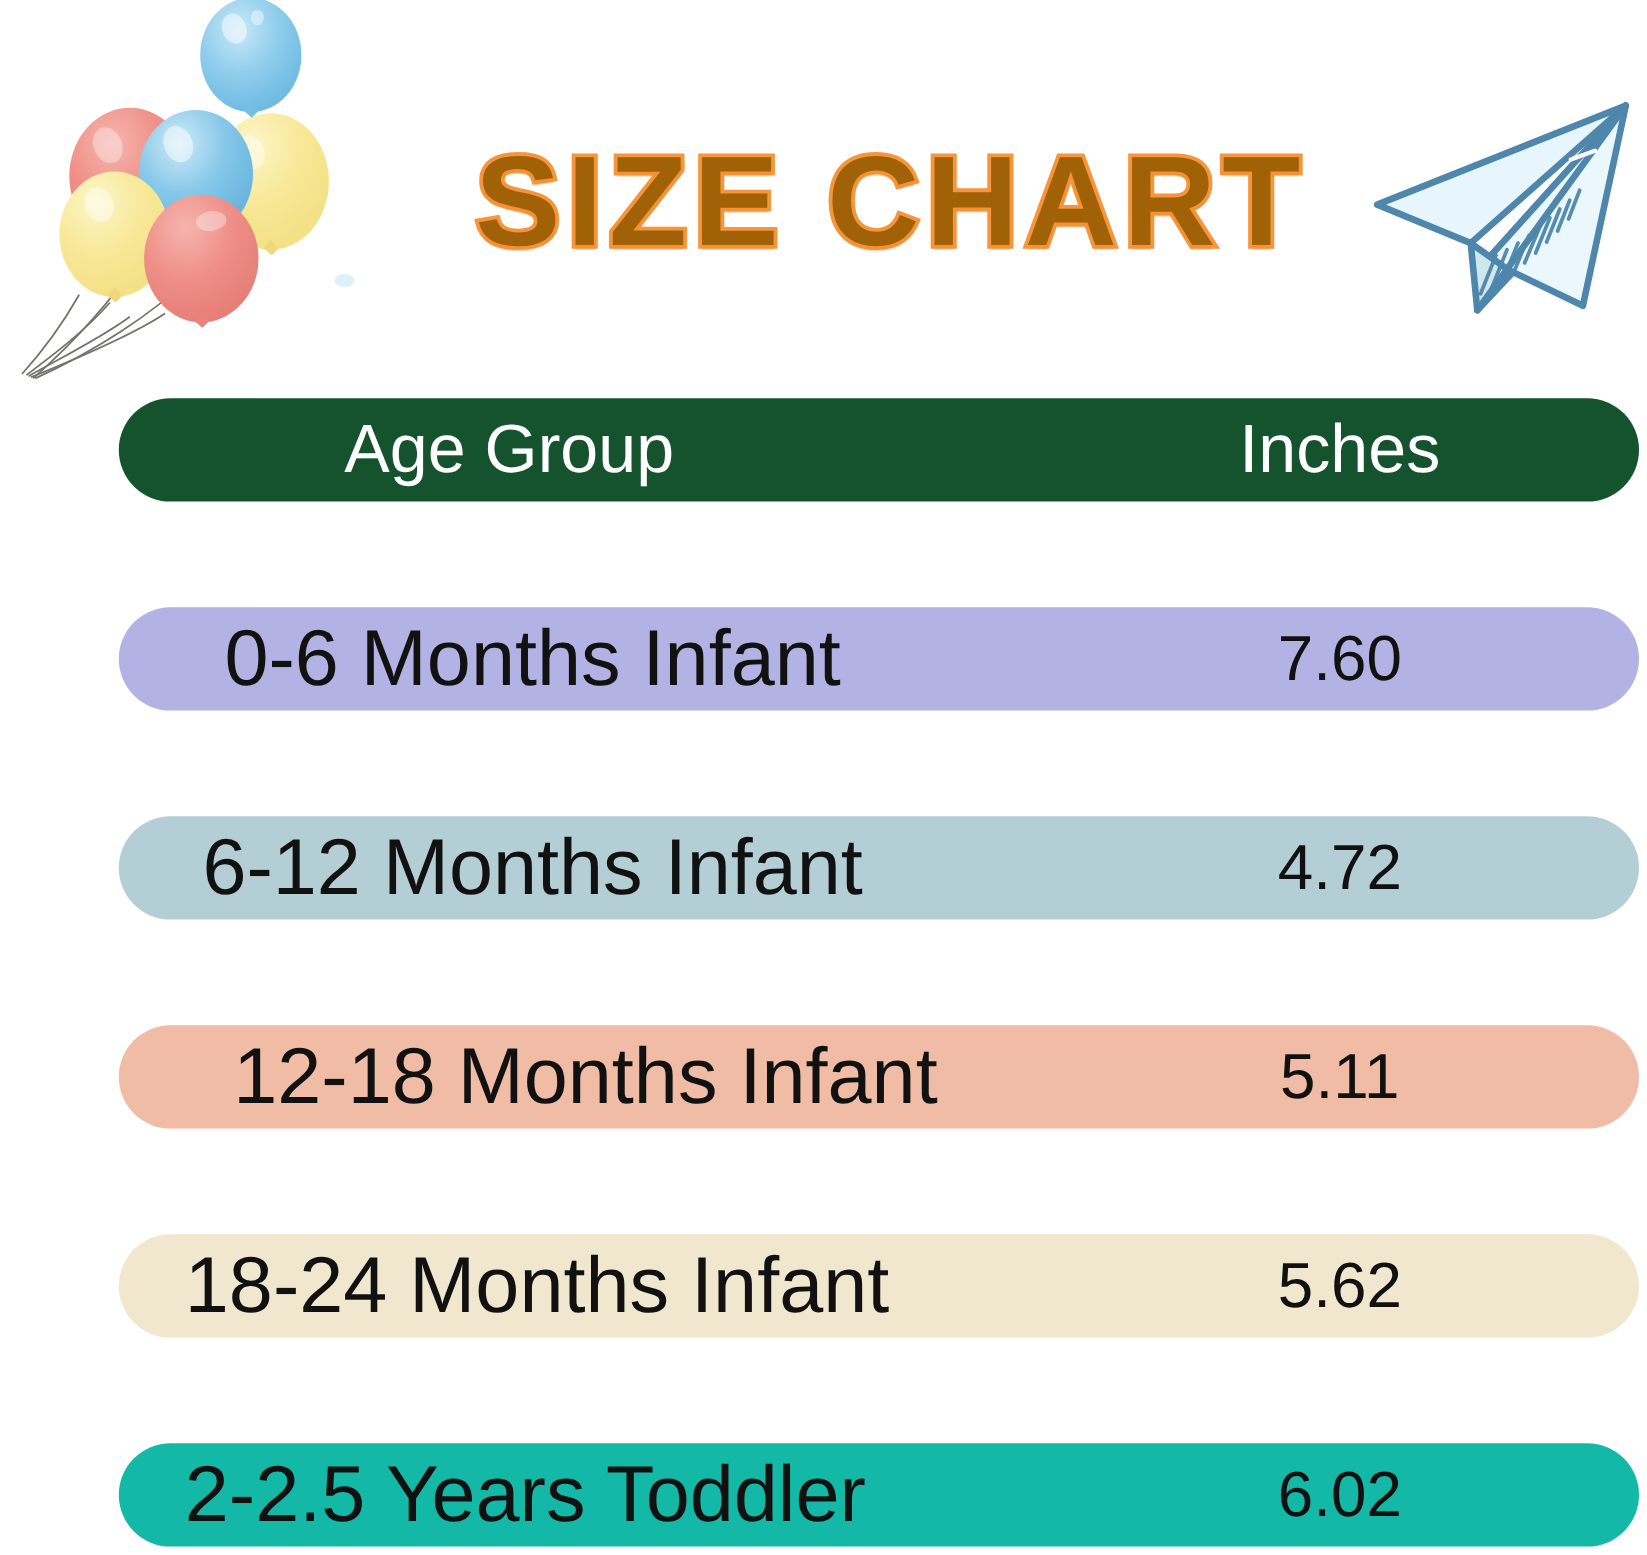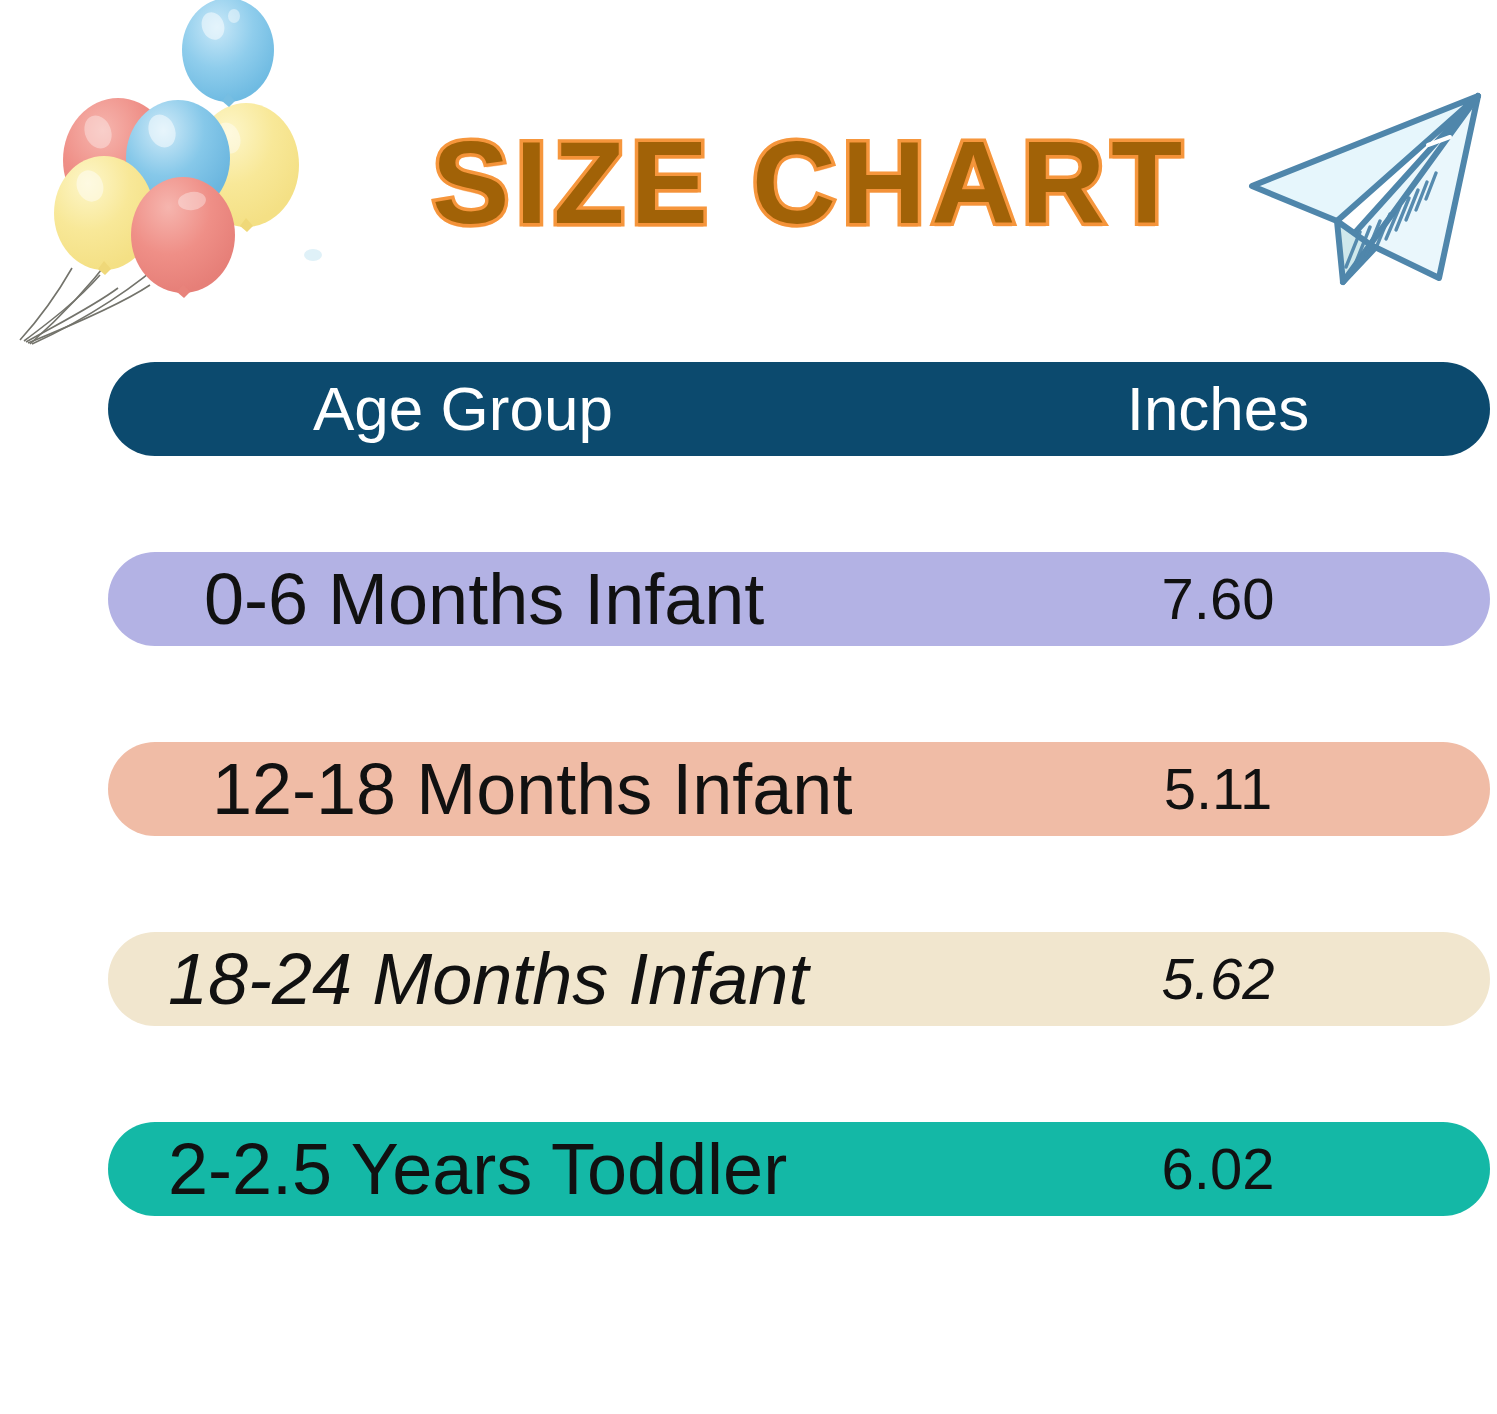--- a/index.html
+++ b/index.html
@@ -61,21 +61,21 @@
     left:960px;
     width:300px;
     text-align:center;
     font-size:58px;
     line-height:1;
     color:#111111;
     white-space:nowrap;
   }
 
   
-  .row.header { background:#0c4a6e; }
+  .row.header { background:#14532d; }
   .row.header .c-label,
   .row.header .c-value {
     color:#FFFFFF;
     font-size:62px;
   }
   .row.header .c-label { left:205px; width:700px; }
   .row.header .c-value { left:960px; }
 
   
   .row.r0 .c-label { left:96px; }
@@ -197,27 +197,31 @@
     <div class="row header">
       <div class="c-label">Age Group</div>
       <div class="c-value">Inches</div>
     </div>
 
     <div class="row r0" style="background:#B3B2E4;">
       <div class="c-label">0-6 Months Infant</div>
       <div class="c-value">7.60</div>
     </div>
 
+    <div class="row r1" style="background:#B4CED6;">
+      <div class="c-label">6-12 Months Infant</div>
+      <div class="c-value">4.72</div>
+    </div>
 
     <div class="row r2" style="background:#F0BCA6;">
       <div class="c-label">12-18 Months Infant</div>
       <div class="c-value">5.11</div>
     </div>
 
-    <div class="row r3" style="background:#F1E6CE;font-style:italic;">
+    <div class="row r3" style="background:#F1E6CE;">
       <div class="c-label">18-24 Months Infant</div>
       <div class="c-value">5.62</div>
     </div>
 
     <div class="row r4" style="background:#14b8a6;">
       <div class="c-label">2-2.5 Years Toddler</div>
       <div class="c-value">6.02</div>
     </div>
 
   </div>

